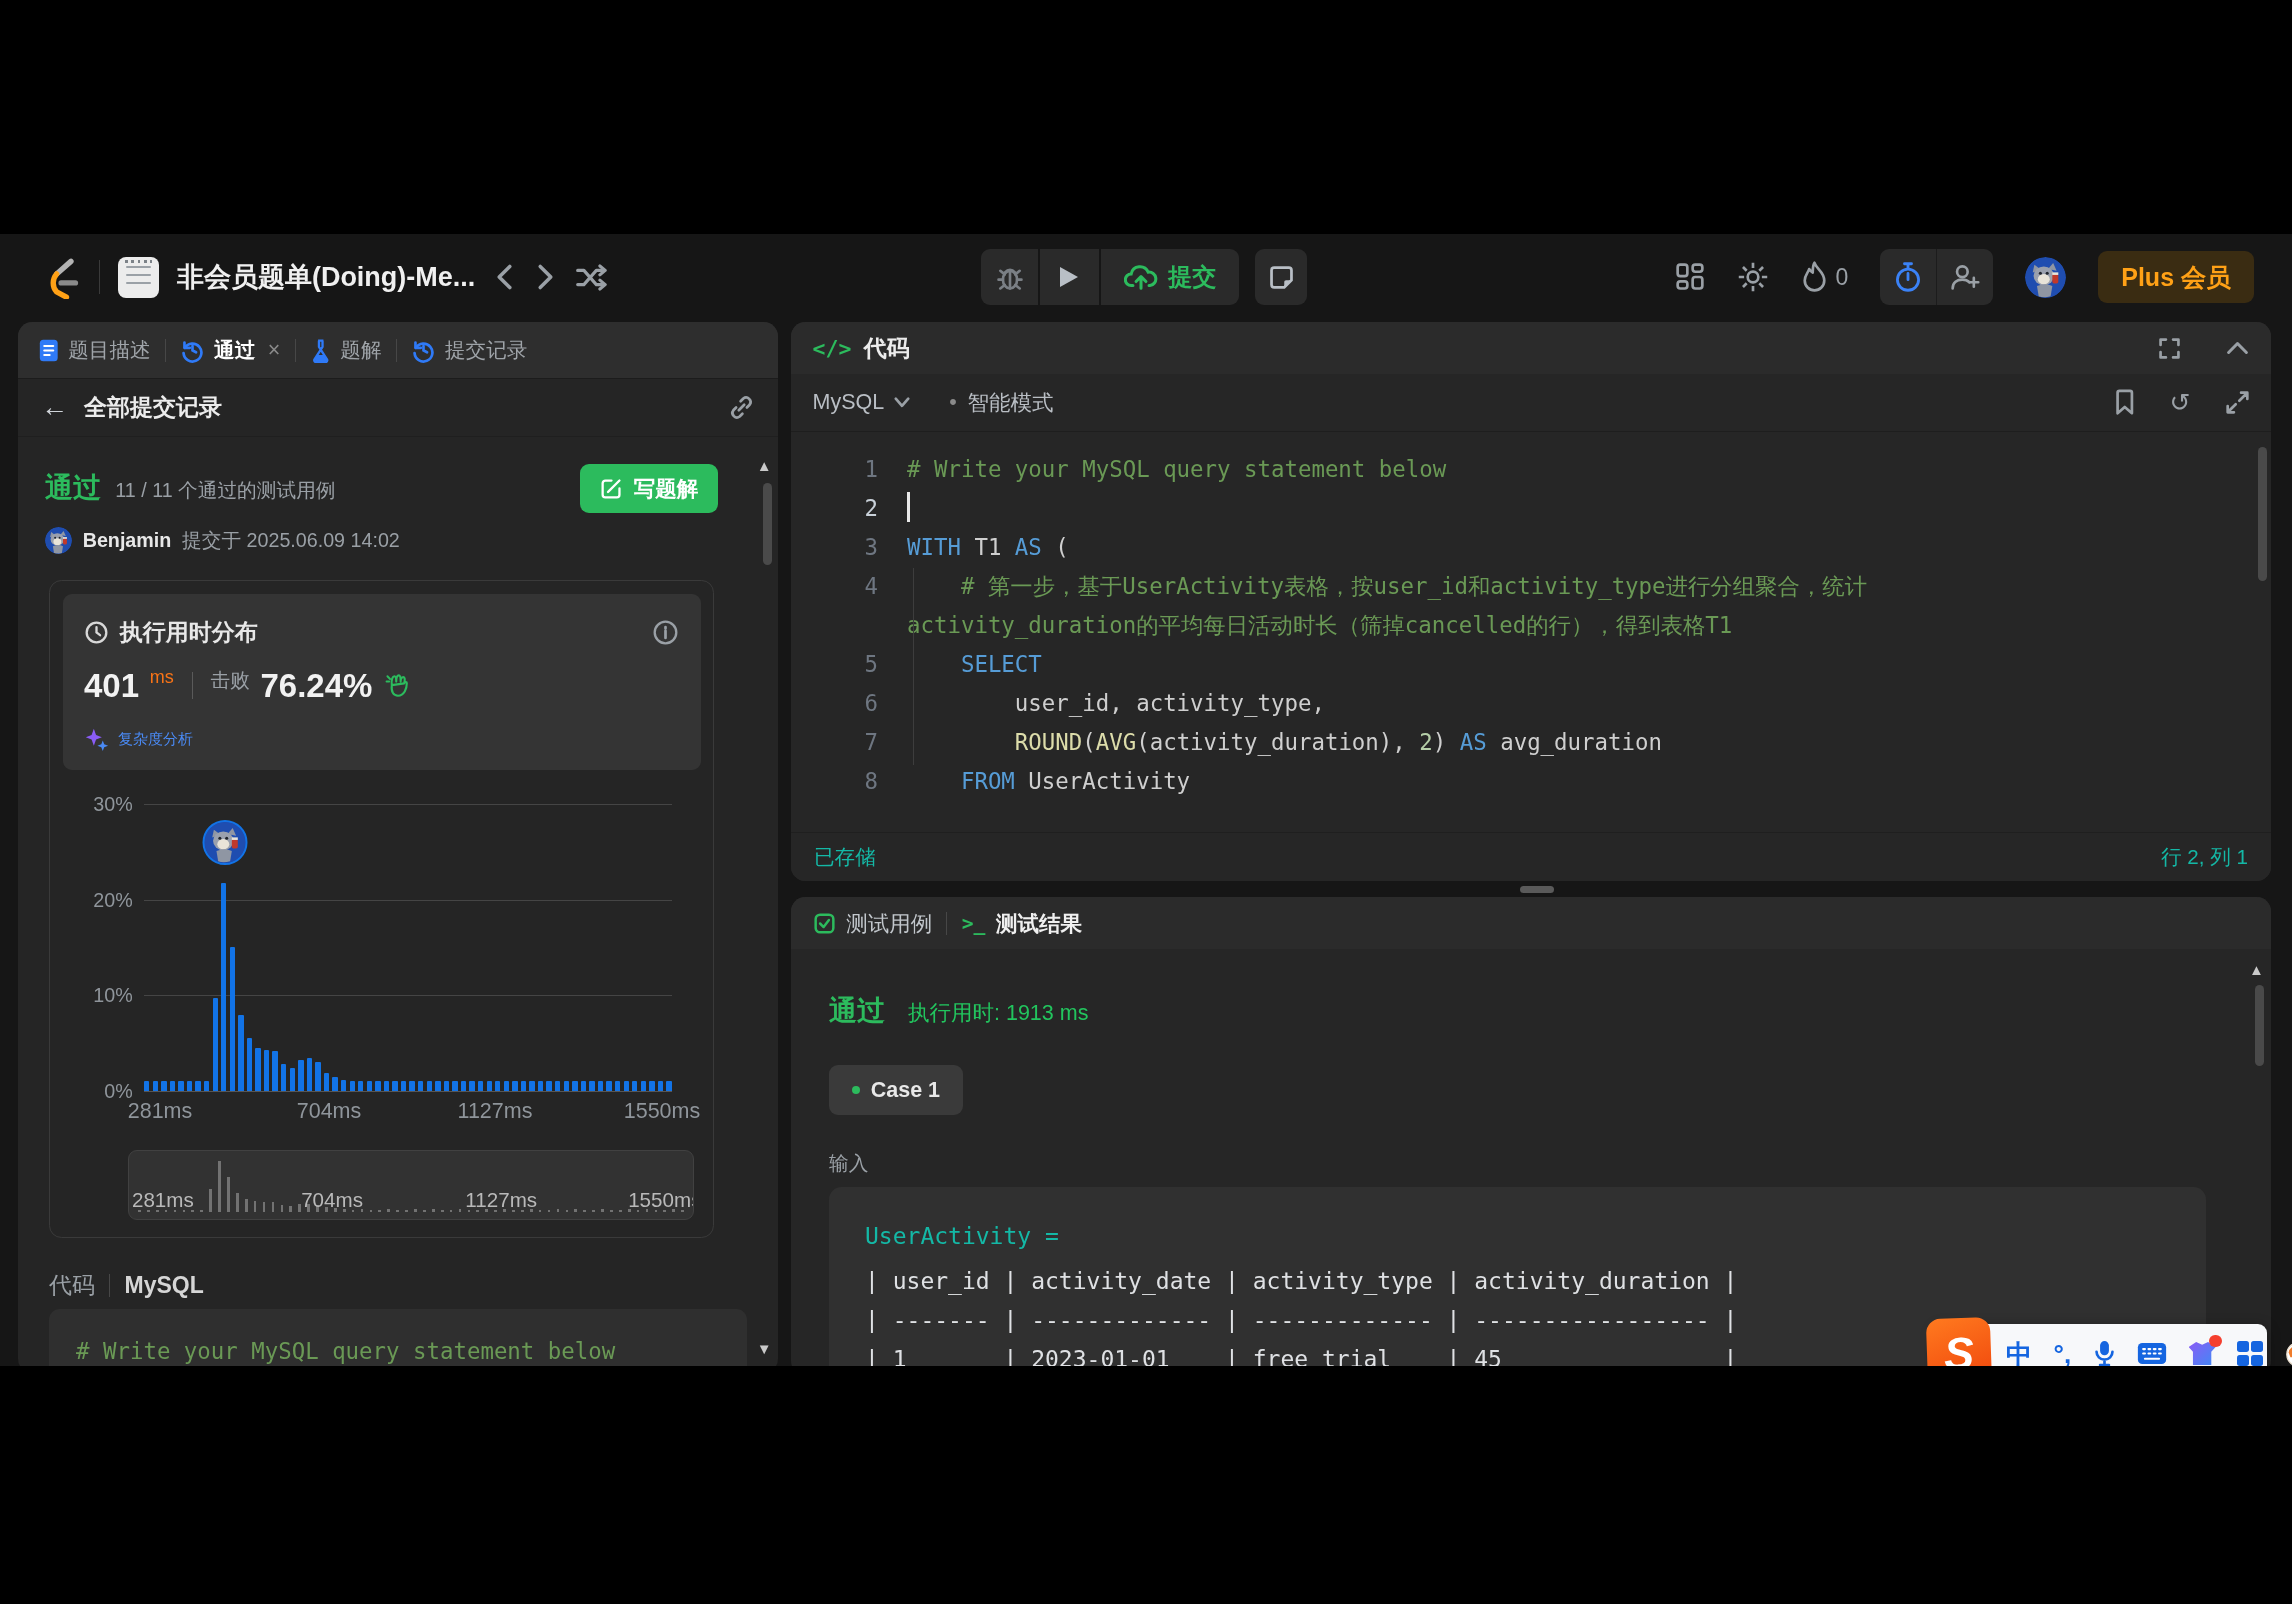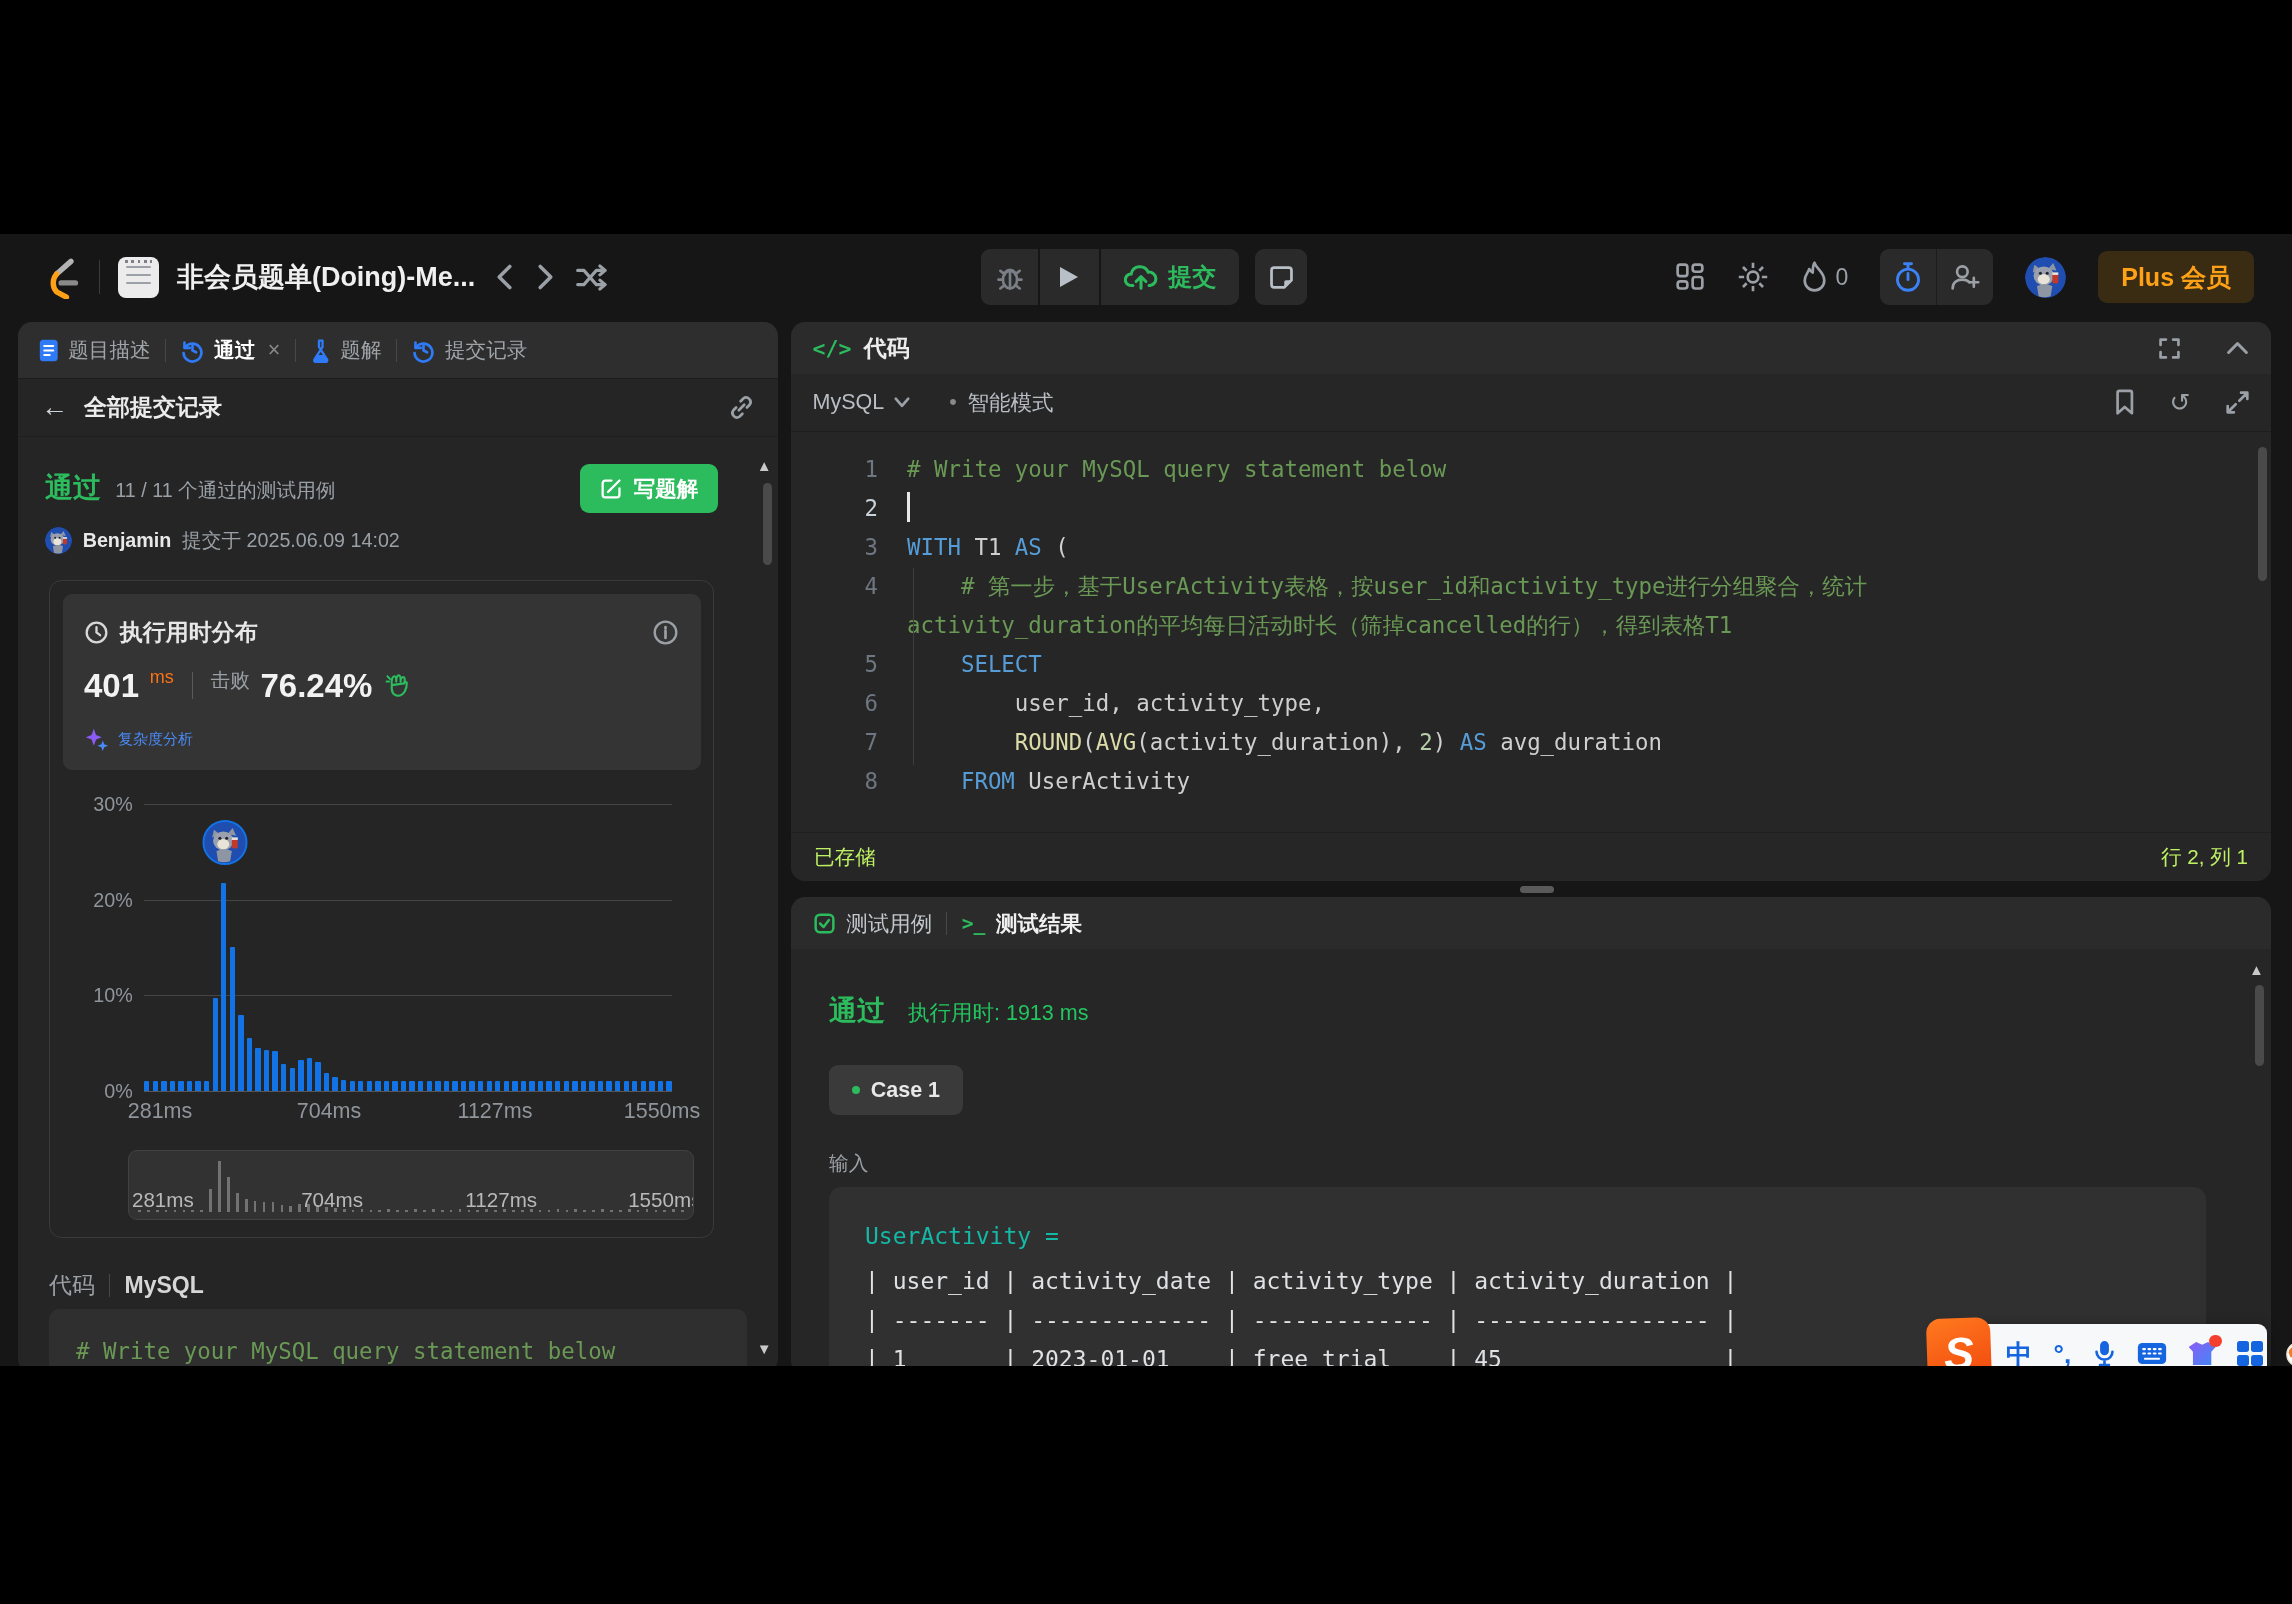--- a/index.html
+++ b/index.html
@@ -116,21 +116,21 @@
   .undo-glyph{font-size:25px;color:#9aa0a6;line-height:1;}
   .editor{position:relative;height:340px;padding-top:18px;font-family:"DejaVu Sans Mono",monospace;font-size:22.4px;line-height:39px;}
   .cl-row{display:flex;align-items:flex-start;}
   .gut{width:87px;text-align:right;color:#6e7681;flex:0 0 auto;user-select:none;}
   .gut.active{color:#c9d1d9;}
   .codebody{margin-left:29px;max-width:1182px;white-space:pre-wrap;word-break:break-word;color:#cfcfcf;}
   .tk-kw{color:#569cd6;} .tk-fn{color:#dcdcaa;} .tk-num{color:#b5cea8;} .tk-comment{color:#6a9955;} .tk-plain{color:#cfcfcf;}
   .cursor{display:inline-block;width:2.7px;height:30px;background:#e8e8e8;vertical-align:-6.3px;}
   .indent-guide{position:absolute;left:122px;top:136px;width:0.9px;height:197px;background:#3d3d3d;}
   .statusbar{position:absolute;left:0;right:0;bottom:0;height:48px;display:flex;align-items:center;justify-content:space-between;
-    padding:0 23px;font-size:20.6px;color:#bef264;border-top:0.9px solid #1f1f1f;background:#262626;}
+    padding:0 23px;font-size:20.6px;color:#14b8a6;border-top:0.9px solid #1f1f1f;background:#262626;}
 
   
   .tp-header{height:52px;background:#2b2b2b;display:flex;align-items:center;padding:0 21.5px;gap:14.3px;}
   .tp-tab{display:flex;align-items:center;gap:10.7px;background:none;border:none;padding:0;cursor:pointer;}
   .tp-tab-label{font-size:21.5px;color:#c2c7cc;}
   .tp-tab.active .tp-tab-label{color:#f0f0f0;font-weight:600;}
   .term-glyph{font-size:19.7px;font-weight:700;color:#2cbb5d;font-family:"DejaVu Sans Mono",monospace;}
   .tp-body{position:relative;height:426px;}
   .tp-status-row{position:absolute;left:38px;top:43px;display:flex;align-items:baseline;gap:23px;}
   .tp-status{font-size:28px;font-weight:700;color:#2cbb5d;}

